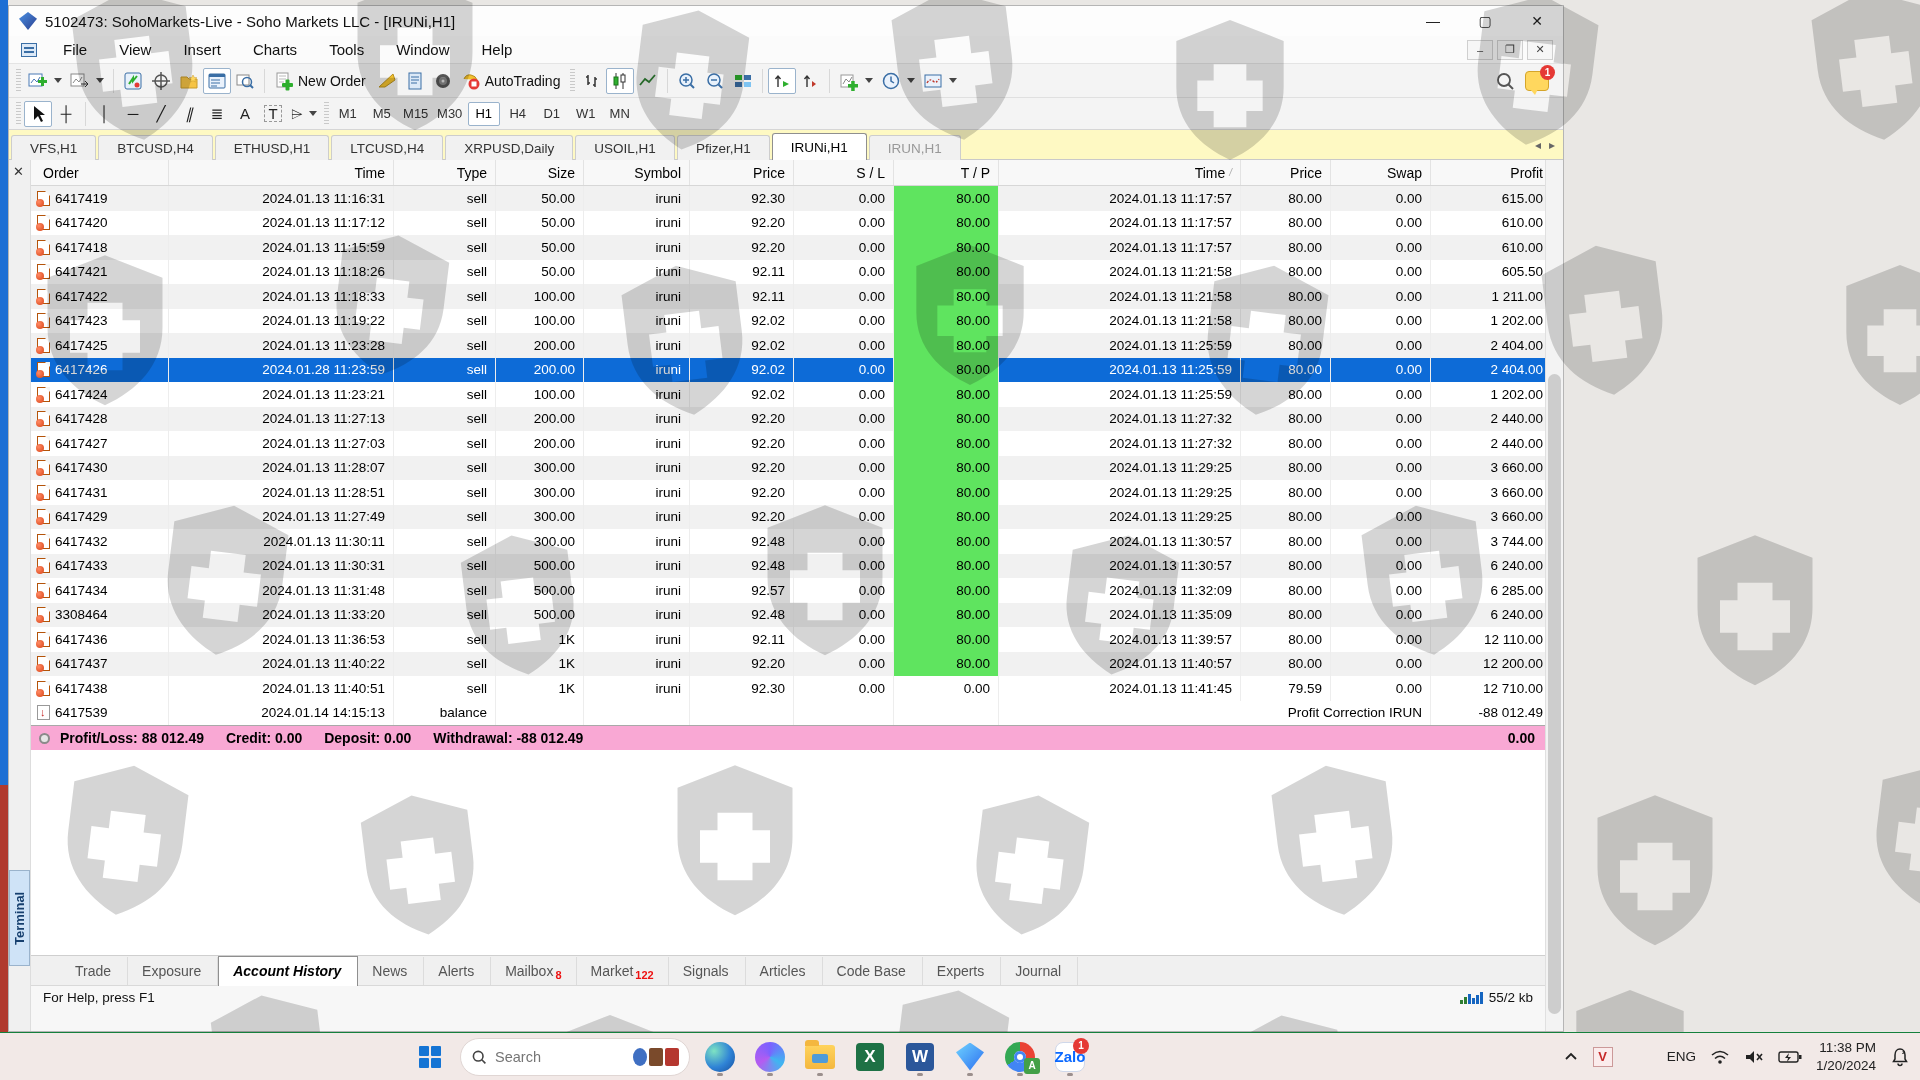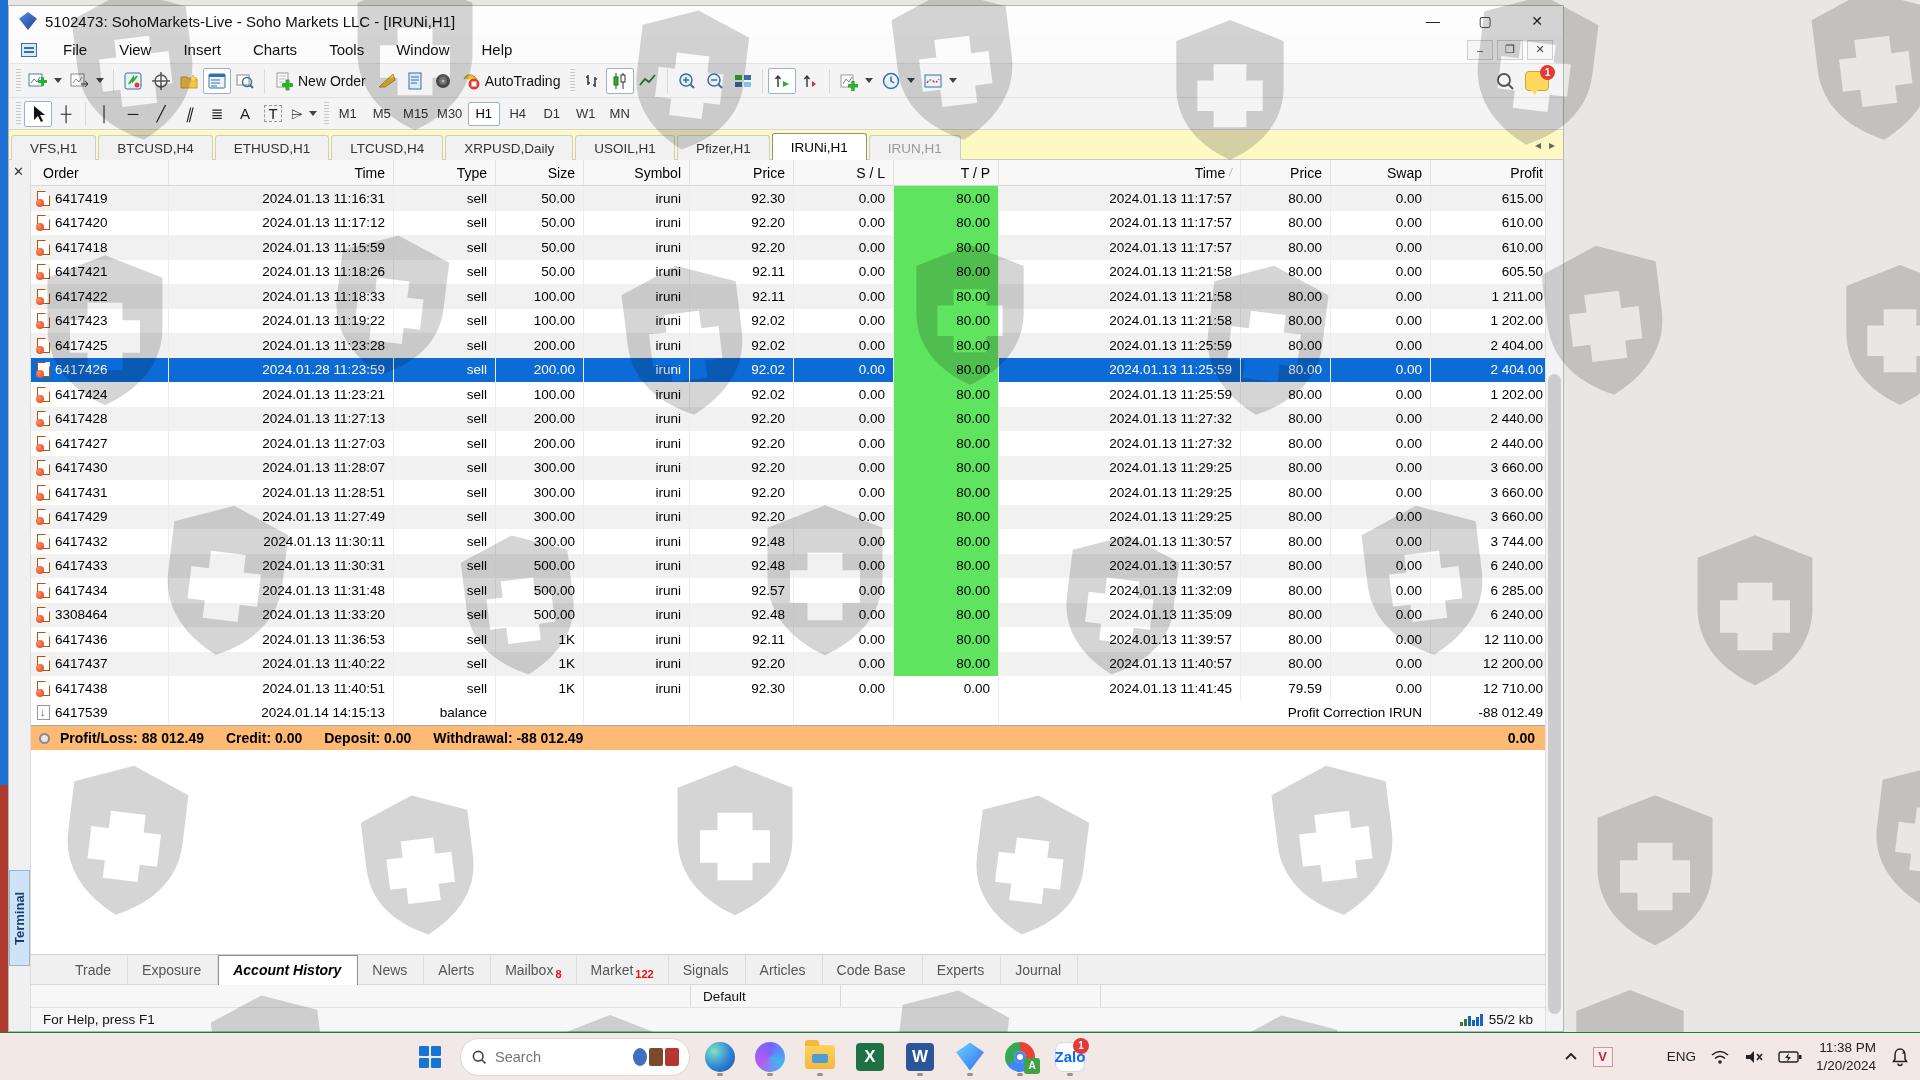--- a/index.html
+++ b/index.html
@@ -81,21 +81,21 @@
   .doc-icon { width:13px; height:15px; background:#fff; border:1px solid #b45309; position:relative; flex:0 0 13px; }
   .doc-icon::before { content:""; position:absolute; right:-1px; top:-1px; border-top:5px solid #f4f4f4; border-left:5px solid transparent; }
   .doc-icon::after { content:""; position:absolute; left:-2px; bottom:-2px; width:8px; height:8px; border-radius:50%; background:radial-gradient(circle at 35% 35%,#ff8a65,#d84315); }
   .bal-icon { width:13px; height:15px; background:#fff; border:1px solid #999; position:relative; flex:0 0 13px; display:none; }
   .bal-icon::after { content:"↓"; position:absolute; left:2px; top:0px; color:#c62828; font-size:11px; font-weight:bold; }
   .trow.balance .bal-icon { display:block; }
   .trow .cell.c-comment { display:none; }
   .trow.balance .cell.c-comment { display:flex; grid-column:9 / 12; justify-content:flex-end; }
 
   
-  .summary-row { height:25px; background:#fdba74; border-top:1px solid #a9a9a9; display:flex; align-items:center; font-size:14px; font-weight:bold; color:#000; flex:0 0 25px; padding:0 10px 0 8px; }
+  .summary-row { height:25px; background:#f9a8d4; border-top:1px solid #a9a9a9; display:flex; align-items:center; font-size:14px; font-weight:bold; color:#000; flex:0 0 25px; padding:0 10px 0 8px; }
   .sum-dot { width:11px; height:11px; border:2px solid #8a8a8a; border-radius:50%; margin-right:10px; background:#e6e6e6; }
   .sum-part { margin-right:22px; }
   .sum-right { margin-left:auto; }
 
   .table-filler { flex:1; background:#fff; }
 
   
   .bottom-tabs { height:30px; background:#f0f0f0; border-top:1px solid #cfcfcf; display:flex; align-items:center; padding-left:30px; flex:0 0 30px; }
   .btab { position:relative; height:28px; display:flex; align-items:center; padding:0 14px; font-size:14px; color:#555; border-right:1px solid #dcdcdc; }
   .btab.active { background:#fff; border:1px solid #8f8f8f; border-bottom:none; color:#000; font-weight:bold; height:30px;font-style:italic; }
@@ -961,26 +961,20 @@
               <span class="badge"></span>
             </span>
 
             <span class="btab">
               <span>Journal</span>
               <span class="badge"></span>
             </span>
           </div>
 
         <div class="statusbar">
-          <div class="status-segrow">
-            <span class="seg" style="width:660px;border-left:none"></span>
-            <span class="seg" style="width:150px">Default</span>
-            <span class="seg" style="width:260px"></span>
-            <span class="seg spacer"></span>
-          </div>
           <div class="status-textrow">
             <span>For Help, press F1</span>
             <span class="traffic">
               <span class="bars">
                   <i style="height:4px"></i>
                   <i style="height:7px"></i>
                   <i style="height:10px" class="b"></i>
                   <i style="height:6px" class="b"></i>
                   <i style="height:9px" class="b"></i>
                   <i style="height:12px" class="b"></i>

